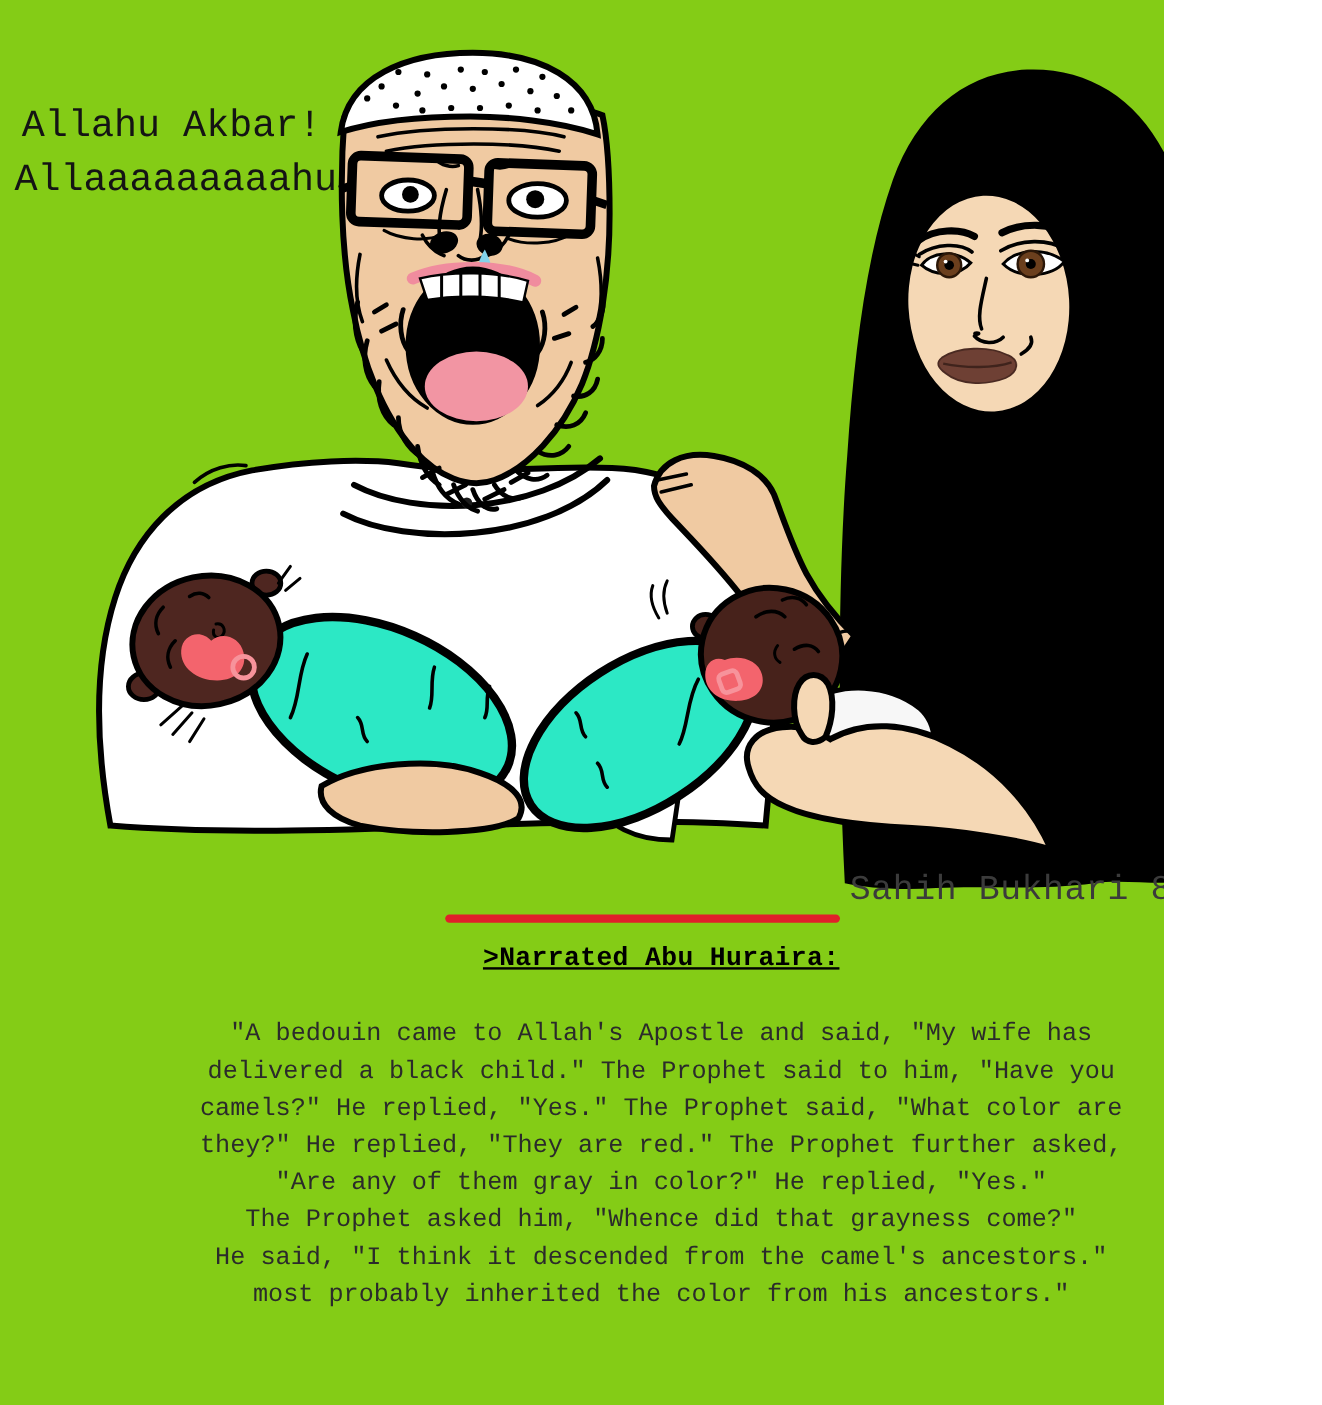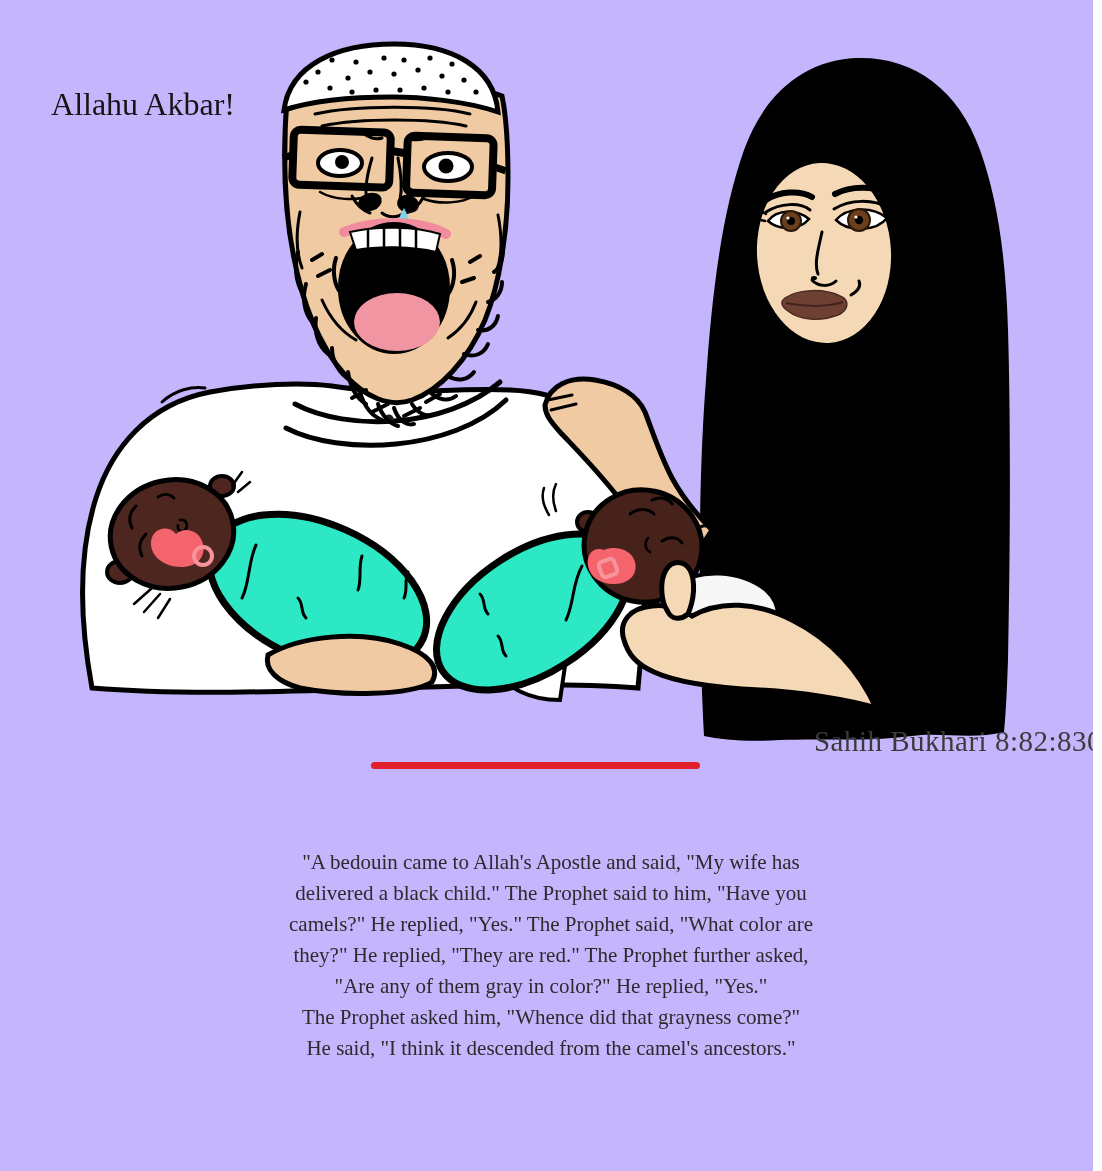--- a/index.html
+++ b/index.html
@@ -1,18 +1,18 @@
 <!DOCTYPE html>
 <html><head>
 <meta charset="utf-8">
 <style>
   html,body{margin:0;padding:0;background:#fff;}
   .canvas{
-    position:relative; width:1093px; height:1171px; background:#c4b5fd;
-    overflow:hidden; font-family:Liberation Serif, serif;
+    position:relative; width:970px; height:1171px; background:#84cc16;
+    overflow:hidden; font-family:Liberation Mono, monospace;
   }
   .illustration{position:absolute; left:0; top:0;}
   .scream{
     position:absolute; left:12px; top:82px; width:262px;
     text-align:center; font-size:32px; line-height:45px; color:#141414;
   }
   .citation{
     position:absolute; left:0; top:725px; width:1102px; text-align:right;
     font-size:29px; color:#3b3b3b; letter-spacing:0.5px;
   }
@@ -281,29 +281,32 @@
                C720 600 756 602 792 620 C832 640 860 672 876 708
                C850 700 800 692 760 690 C720 688 680 684 654 672
                C636 664 628 654 624 640 Z" fill="#F5D8B5" stroke="#000" stroke-width="5"></path>
       <path d="M668 612 C660 600 660 580 666 570 C672 560 684 560 690 570
                C696 582 694 600 688 614 C681 620 672 620 668 612 Z" fill="#F5D8B5" stroke="#000" stroke-width="5"></path>
     </g>
   </svg>
 
   <div class="scream">
     <div>Allahu Akbar!</div>
+    <div>Allaaaaaaaaahu</div>
   </div>
 
   <div class="citation">Sahih Bukhari 8:82:830</div>
   <div class="red-underline"></div>
 
+  <div class="narrator">&gt;Narrated Abu Huraira:</div>
 
   <div class="quote">
     <div>"A bedouin came to Allah's Apostle and said, "My wife has</div>
     <div>delivered a black child." The Prophet said to him, "Have you</div>
     <div>camels?" He replied, "Yes." The Prophet said, "What color are</div>
     <div>they?" He replied, "They are red." The Prophet further asked,</div>
     <div>"Are any of them gray in color?" He replied, "Yes."</div>
     <div>The Prophet asked him, "Whence did that grayness come?"</div>
     <div>He said, "I think it descended from the camel's ancestors."</div>
+    <div>most probably inherited the color from his ancestors."</div>
   </div>
 
 </div>
 
 </body></html>

